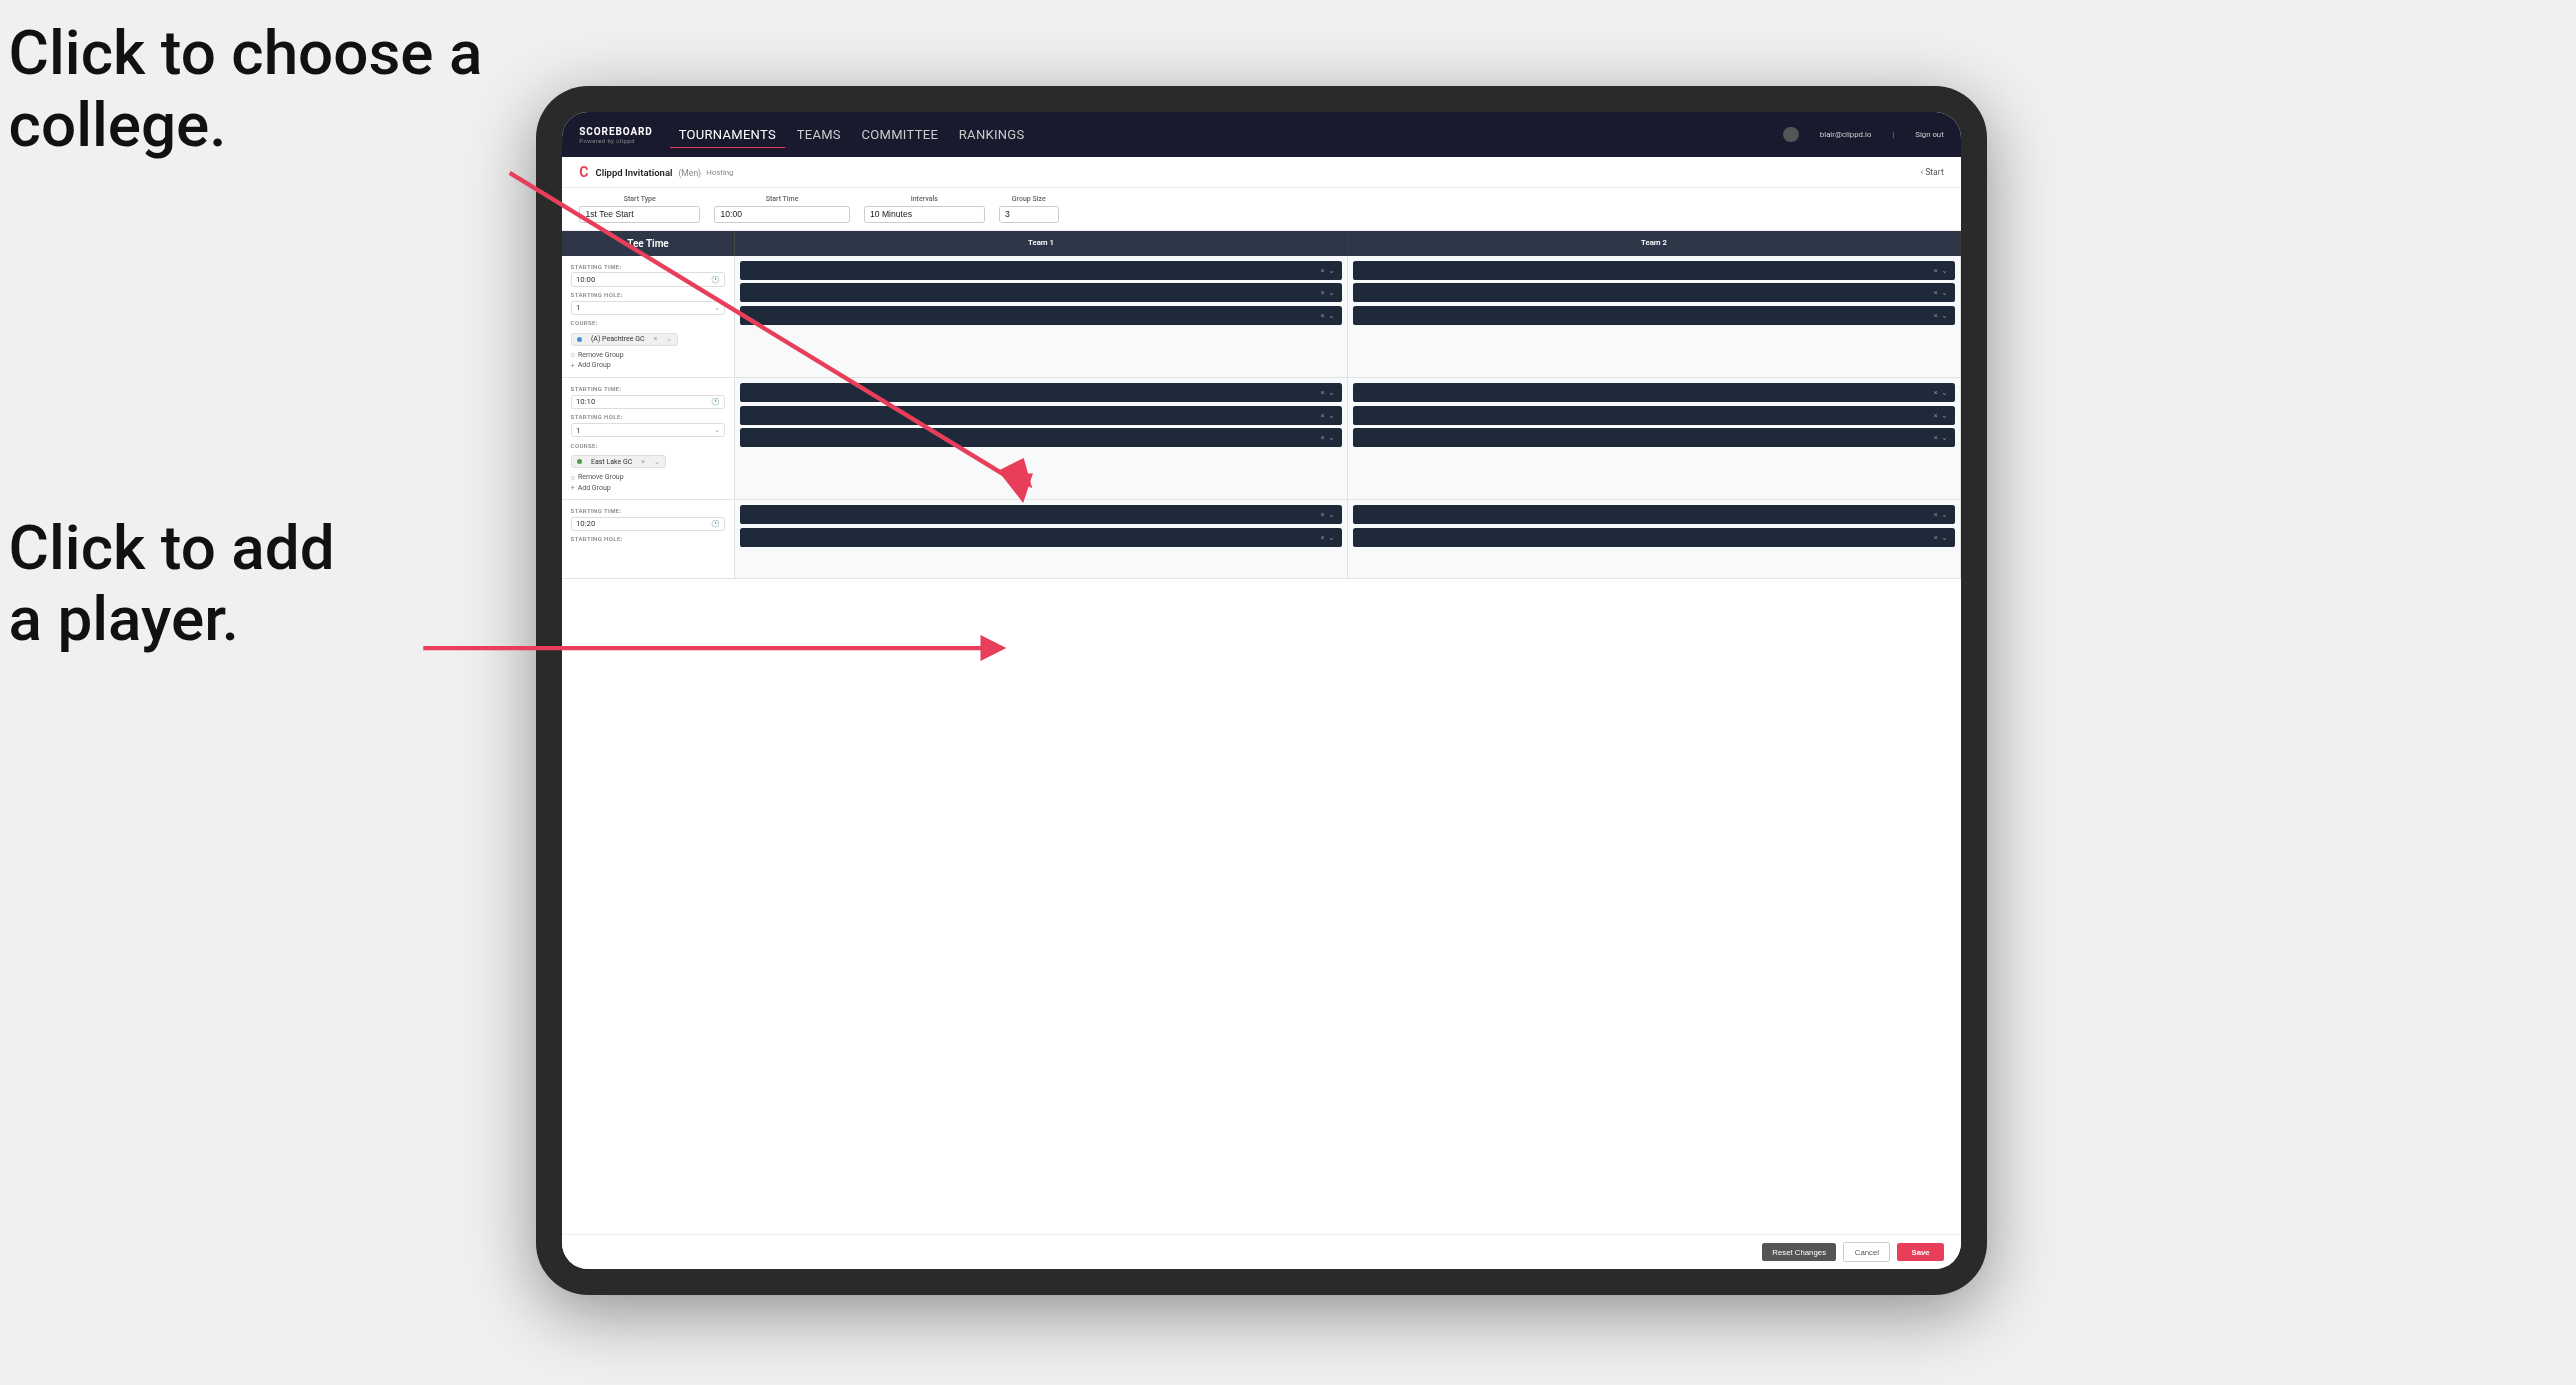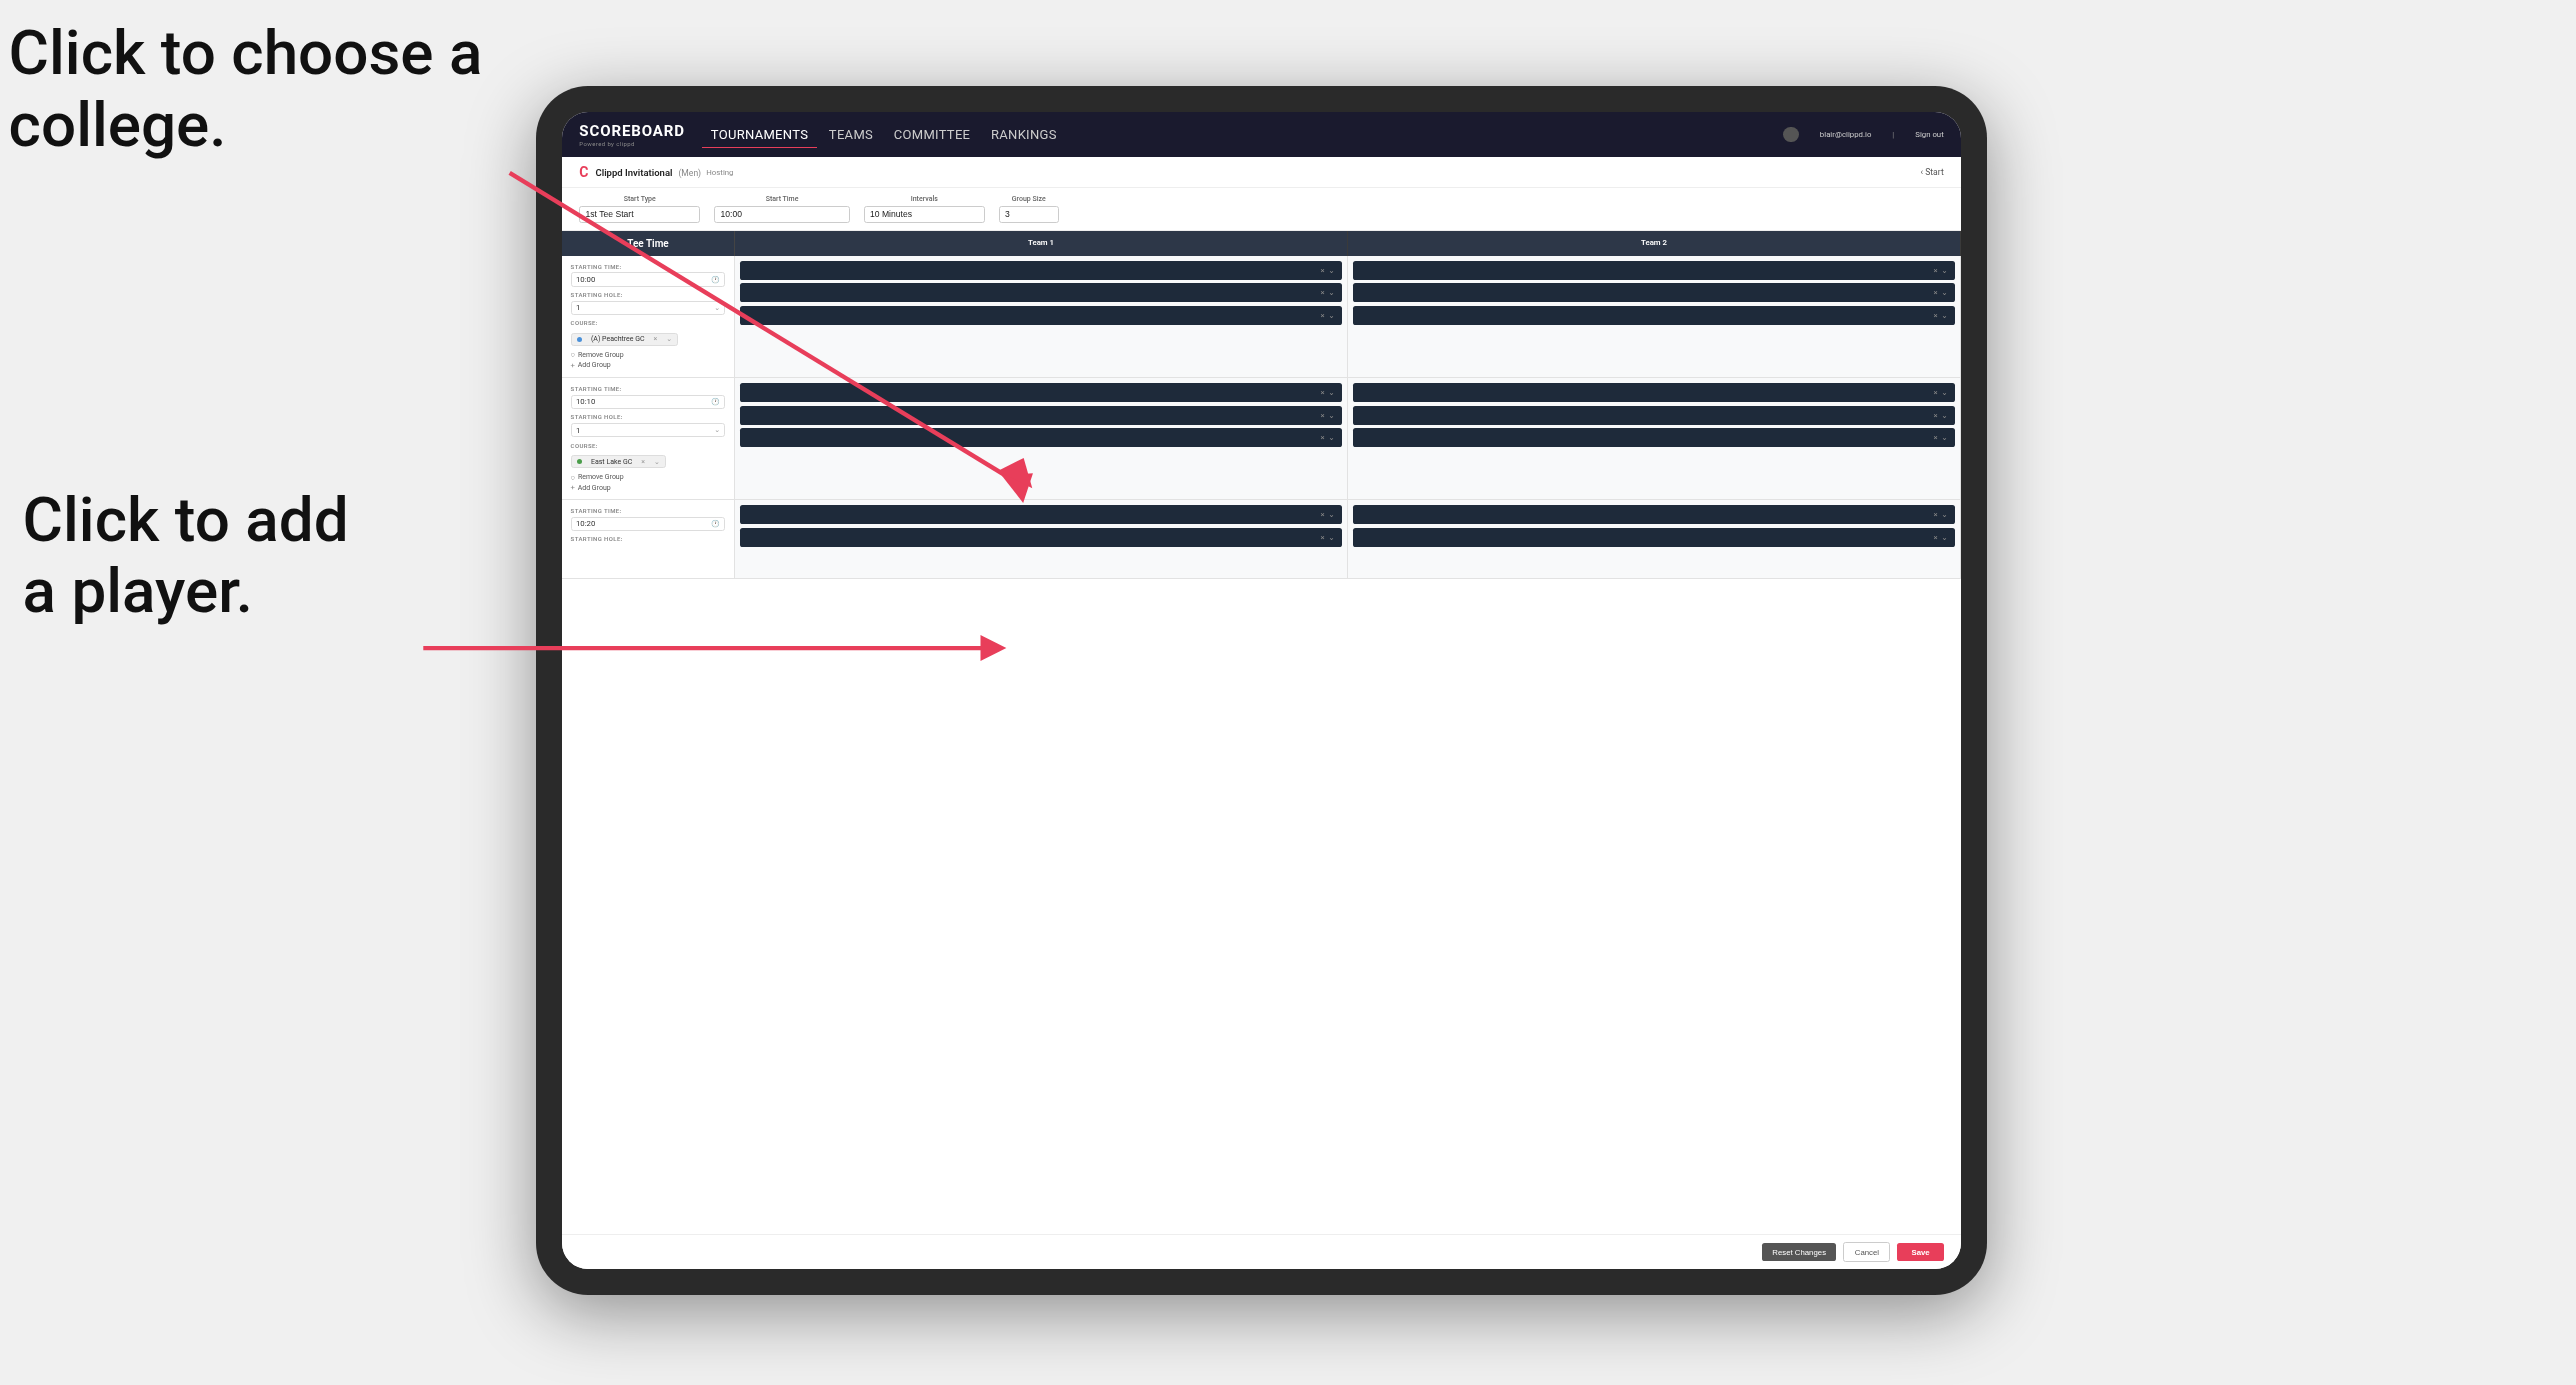--- a/index.html
+++ b/index.html
@@ -18,28 +18,27 @@
       top: 17.3px;
       left: 8.6px;
       font-size: 62px;
       font-weight: 500;
       color: #111;
       line-height: 1.15;
       z-index: 100;
     }
     .annotation-mid {
       position: absolute;
-      top: 484px;
+      top: 512px;
       left: 8.6px;
       font-size: 62px;
       font-weight: 500;
       color: #111;
       line-height: 1.15;
       z-index: 100;
-      margin-left: 14px;
     }
 
     
     .arrows-overlay {
       position: absolute;
       top: 0; left: 0;
       width: 2576px;
       height: 1386px;
       pointer-events: none;
       z-index: 99;
@@ -76,21 +75,21 @@
       height: 45px;
       flex-shrink: 0;
     }
     .logo-area {
       display: flex;
       flex-direction: column;
       margin-right: 17.3px;
     }
     .logo-title {
       color: #fff;
-      font-size: 15px;
+      font-size: 10px;
       font-weight: 700;
       letter-spacing: 0.9px;
     }
     .logo-sub {
       color: #888;
       font-size: 6px;
       letter-spacing: 0.4px;
     }
     .nav-links {
       display: flex;

